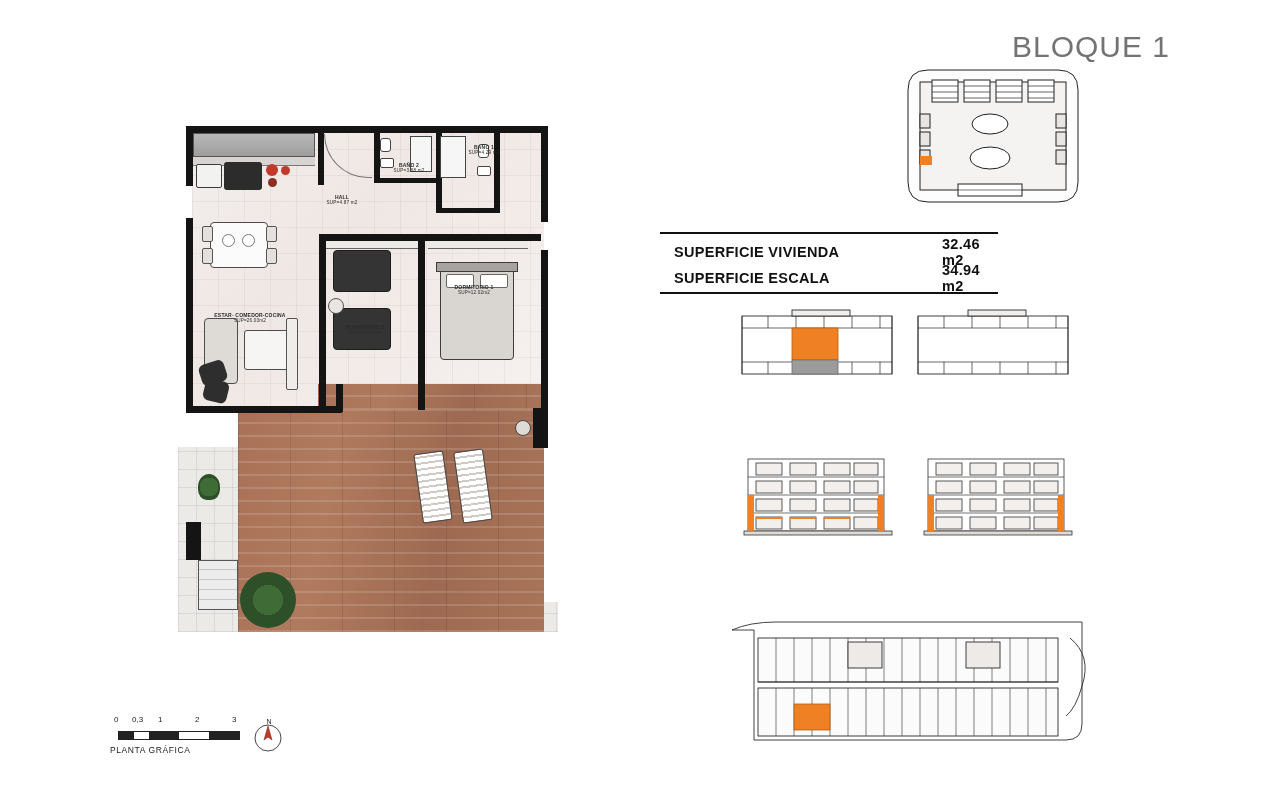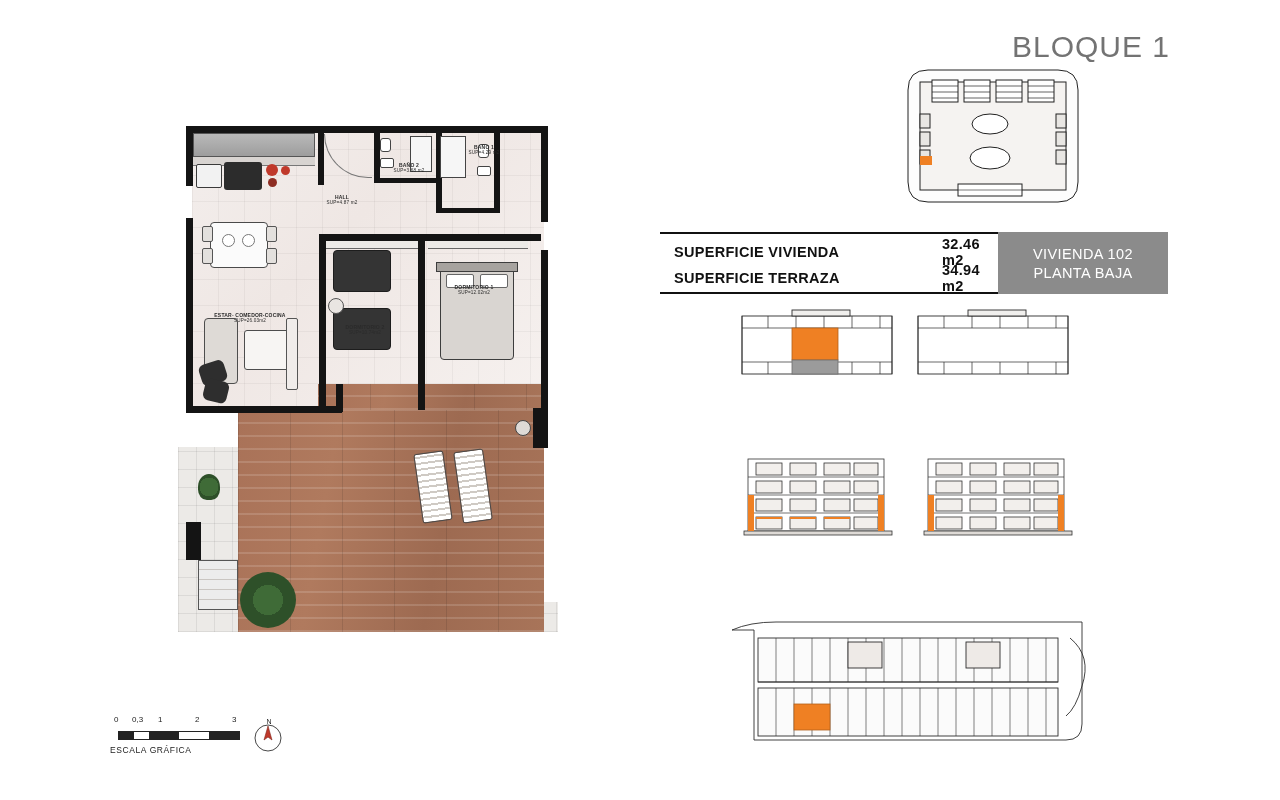--- a/index.html
+++ b/index.html
@@ -234,27 +234,23 @@
     </svg>
   </div>
 
   <div id="info-block">
     <div id="info-left">
       <div class="info-row" style="top:5px;">
         <span>SUPERFICIE VIVIENDA</span>
         <span class="v">32.46 m2</span>
       </div>
       <div class="info-row" style="top:31px;">
-        <span>SUPERFICIE TERRAZA</span>
+        <span>SUPERFICIE ESCALA</span>
         <span class="v">34.94 m2</span>
       </div>
-    </div>
-    <div id="info-right">
-      <div>VIVIENDA 102</div>
-      <div>PLANTA BAJA</div>
     </div>
   </div>
 
   <div id="level-plan">
     <svg width="330" height="78" viewBox="0 0 330 78">
       <g stroke="#2a2a2a" fill="#ffffff" stroke-width="0.9">
         <rect x="2" y="8" width="150" height="58"></rect>
         <rect x="178" y="8" width="150" height="58"></rect>
         <g stroke-width="0.7">
           <path d="M2 20h150M2 54h150M178 20h150M178 54h150"></path>
@@ -355,21 +351,21 @@
     <div class="scale-nums" style="left:4px;">0</div>
     <div class="scale-nums" style="left:22px;">0,3</div>
     <div class="scale-nums" style="left:48px;">1</div>
     <div class="scale-nums" style="left:85px;">2</div>
     <div class="scale-nums" style="left:122px;">3</div>
     <div class="scale-bar">
       <i style="left:0;width:15px;"></i>
       <i style="left:30px;width:30px;"></i>
       <i style="left:90px;width:30px;"></i>
     </div>
-    <div class="scale-cap">ESCALA GRÁFICA</div>
+    <div class="scale-cap">PLANTA GRÁFICA</div>
   </div>
 
   <div id="compass">
     <svg width="40" height="40" viewBox="0 0 40 40">
       <circle cx="20" cy="22" r="13" fill="#ffffff" stroke="#333" stroke-width="0.9"></circle>
       <polygon points="20,10 24,24 20,21 16,24" fill="#c0392b" stroke="#7d2319" stroke-width="0.6"></polygon>
       <text x="18.4" y="8" font-size="7" font-family="Liberation Sans, sans-serif" fill="#222">N</text>
     </svg>
   </div>
 

